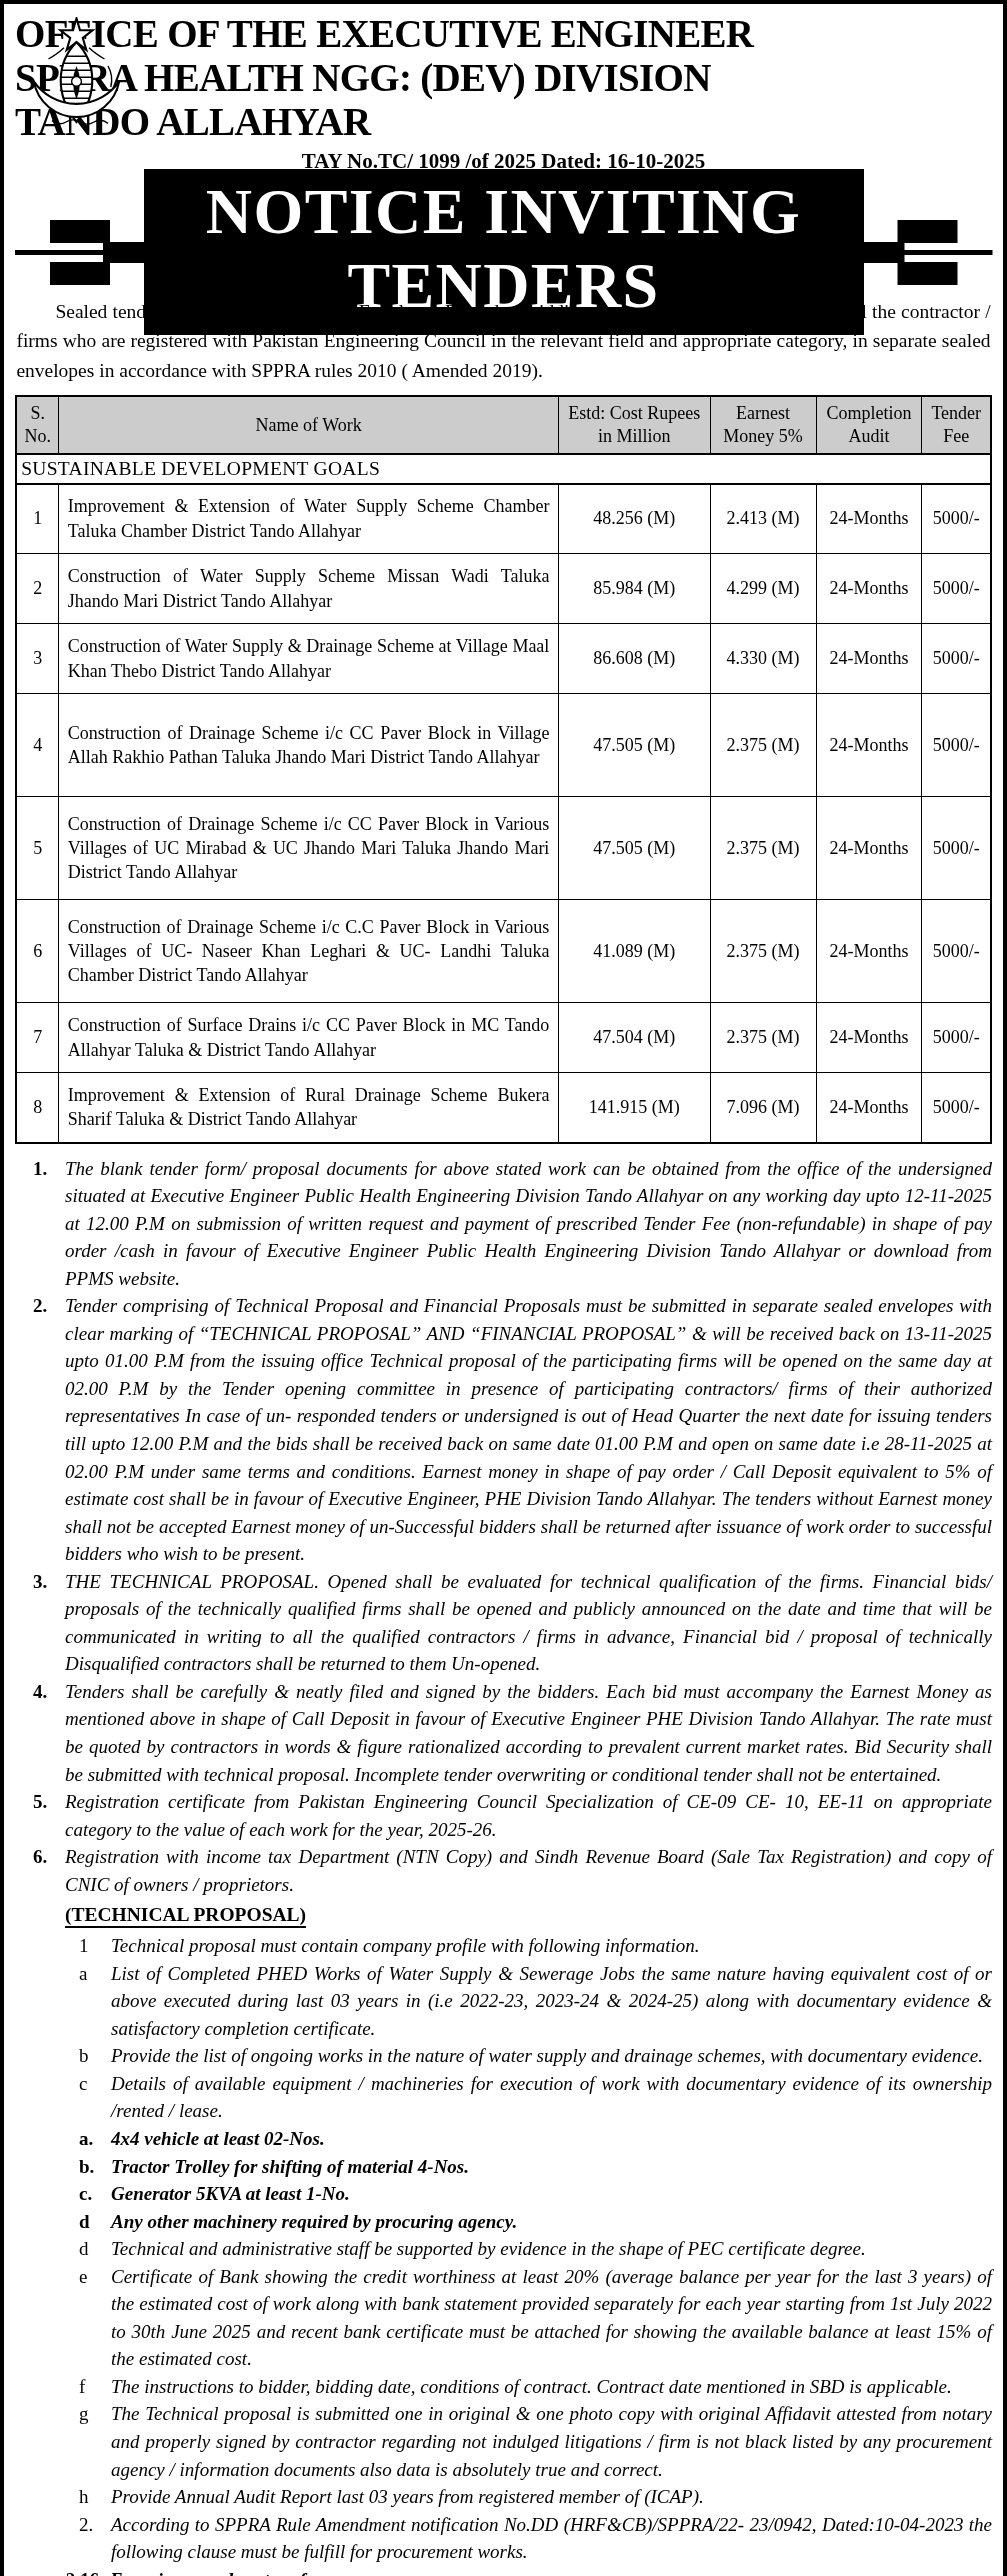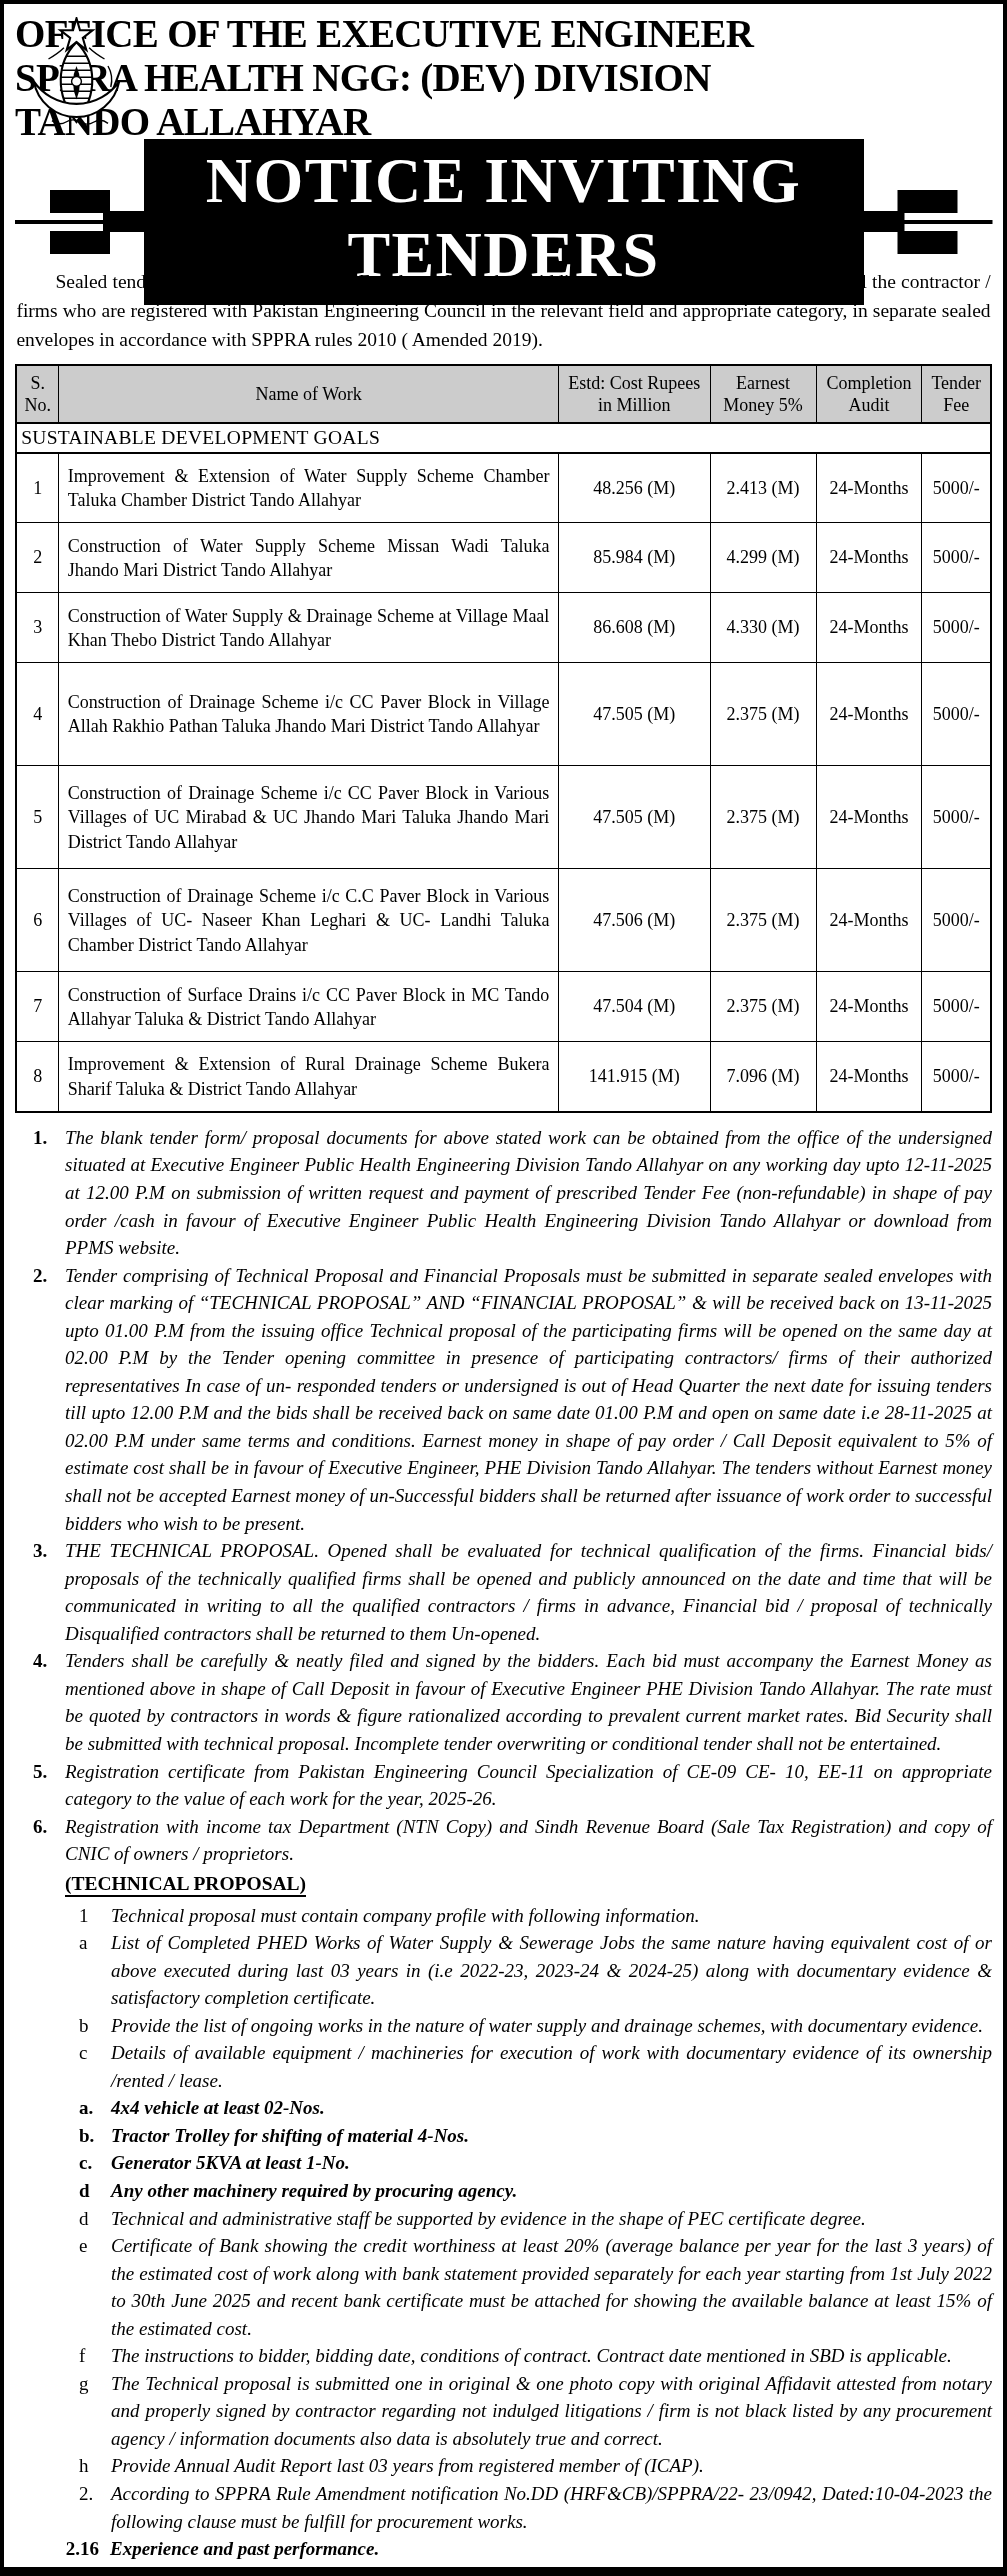--- a/index.html
+++ b/index.html
@@ -89,20 +89,21 @@
         <path d="M40 148 q10 8 20 2 q10 -6 20 0 q10 6 20 0 q10 -6 20 2"></path>
       </g>
     </svg>
   </div>
 
   <div class="office-titles">
     <div class="office-title">OFFICE OF THE EXECUTIVE ENGINEER</div>
     <div class="office-title">SPPRA HEALTH NGG: (DEV) DIVISION</div>
     <div class="office-title">TANDO ALLAHYAR</div>
   </div>
+  <div class="ref-line">TAY No.TC/ 1099 /of 2025 Dated: 16-10-2025</div>
   <div class="contact-line">Telephone / Fax No: 0223891401, Email address:- xen.Phed.Tay@gmail.com</div>
 
   <div class="banner-row">
     <div class="ornament">
       <div class="o-line"></div>
         <div class="o-sq-top"></div>
         <div class="o-sq-bot"></div>
         <div class="o-bar"></div>
     </div>
     <div class="banner-box">NOTICE INVITING TENDERS</div>
@@ -173,21 +174,21 @@
       <td class="sno">5</td>
       <td class="name">Construction of Drainage Scheme i/c CC Paver Block in Various Villages of UC Mirabad &amp; UC Jhando Mari Taluka Jhando Mari District Tando Allahyar</td>
       <td class="num">47.505 (M)</td>
       <td class="num">2.375 (M)</td>
       <td class="num">24-Months</td>
       <td class="num">5000/-</td>
     </tr>
     <tr class="work-row tall">
       <td class="sno">6</td>
       <td class="name">Construction of Drainage Scheme i/c C.C Paver Block in Various Villages of UC- Naseer Khan Leghari &amp; UC- Landhi Taluka Chamber District Tando Allahyar</td>
-      <td class="num">47.506 (M)</td>
+      <td class="num">41.089 (M)</td>
       <td class="num">2.375 (M)</td>
       <td class="num">24-Months</td>
       <td class="num">5000/-</td>
     </tr>
     <tr class="work-row">
       <td class="sno">7</td>
       <td class="name">Construction of Surface Drains i/c CC Paver Block in MC Tando Allahyar Taluka &amp; District Tando Allahyar</td>
       <td class="num">47.504 (M)</td>
       <td class="num">2.375 (M)</td>
       <td class="num">24-Months</td>

